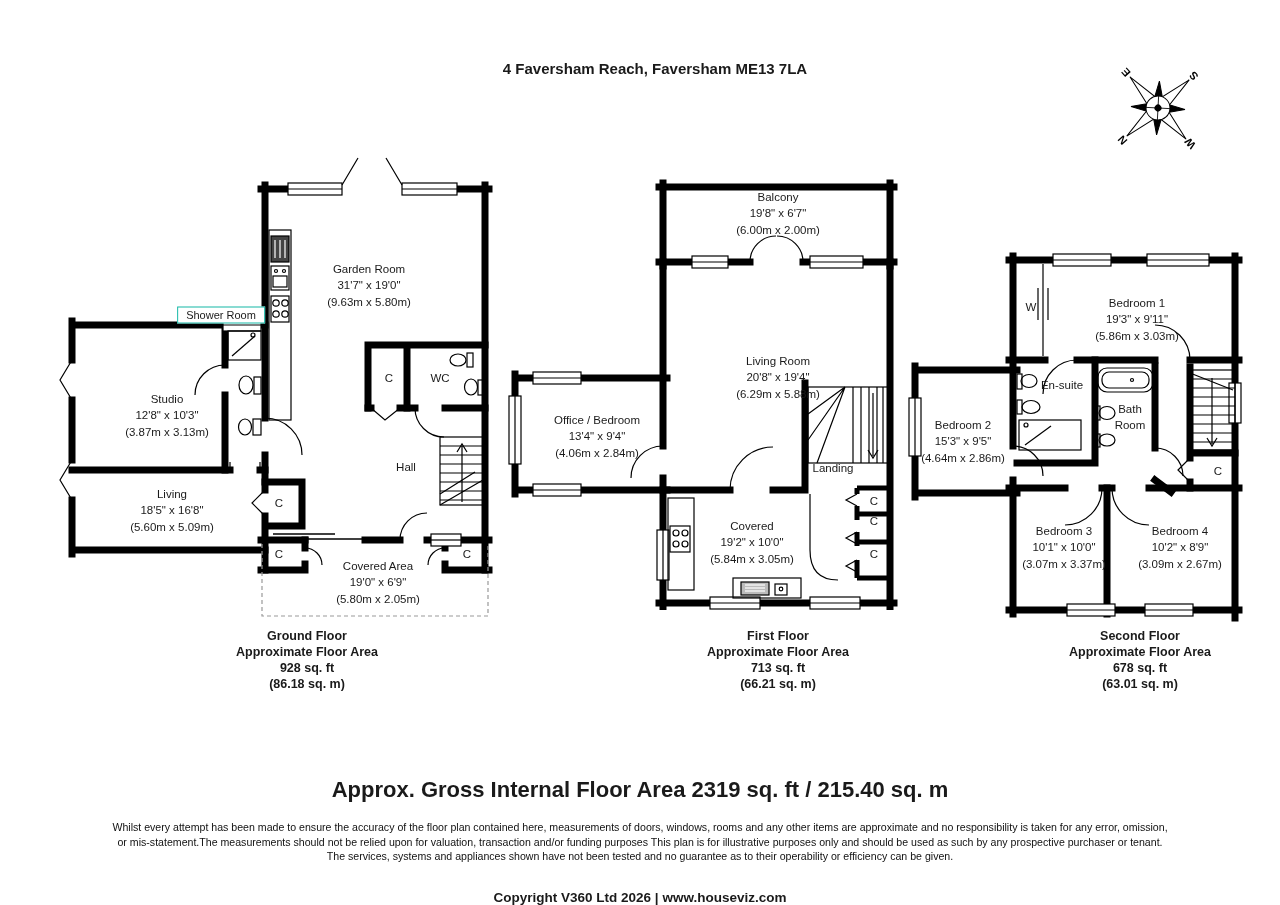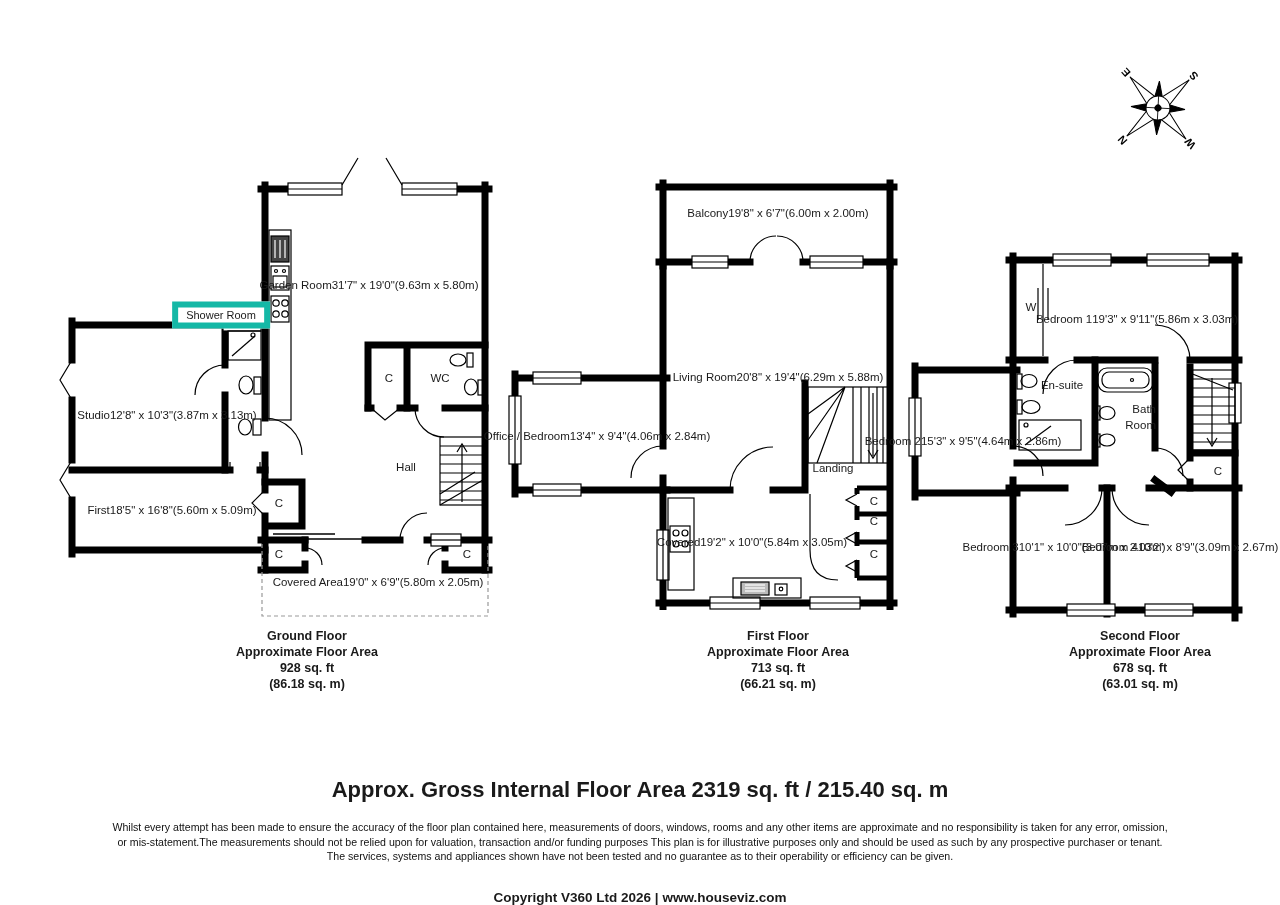--- a/index.html
+++ b/index.html
@@ -1,42 +1,43 @@
 <!DOCTYPE html>
 <html><head>
 <meta charset="utf-8">
 <style>
   html,body{margin:0;padding:0;background:#fff;}
   .page{position:relative;width:1280px;height:905px;background:#fff;overflow:hidden;
         font-family:"Liberation Sans","DejaVu Sans",sans-serif;color:#1a1a1a;}
   .page-title{position:absolute;top:60px;left:655px;transform:translateX(-50%);
         font-size:15px;font-weight:bold;white-space:nowrap;}
   svg.plan{position:absolute;}
-  .room-label{position:absolute;transform:translate(-50%,-50%);display:flex;
-        align-items:center;text-align:right;font-size:11.5px;line-height:1.42;white-space:nowrap;}
+  .room-label{position:absolute;transform:translate(-50%,-50%);display:flex;flex-direction:column;
+        align-items:center;text-align:center;font-size:11.5px;line-height:1.42;white-space:nowrap;}
   .room-label .rn{display:block;}
   .room-label .rd{display:block;}
   .room-label.wrap{white-space:normal;width:52px;}
   .small-label{position:absolute;transform:translate(-50%,-50%);font-size:11.5px;}
-  .boxed-label{position:absolute;transform:translate(-50%,-50%);font-size:11px;border:6px solid #14b8a6;
+  .boxed-label{position:absolute;transform:translate(-50%,-50%);font-size:11px;border:1px solid #14b8a6;
         background:#fff;padding:0 8px;line-height:15px;white-space:nowrap;}
   .floor-caption{position:absolute;transform:translateX(-50%);text-align:center;
         font-weight:bold;font-size:12.5px;line-height:16px;white-space:nowrap;}
   .summary{position:absolute;top:777px;left:640px;transform:translateX(-50%);
         font-size:22px;font-weight:bold;white-space:nowrap;}
   .disclaimer{position:absolute;top:820px;left:640px;transform:translateX(-50%);width:1120px;
         text-align:center;font-size:10.6px;line-height:14.5px;color:#111;}
   .copyright{position:absolute;top:862px;left:640px;transform:translateX(-50%);
         font-size:13.5px;font-weight:bold;white-space:nowrap;margin-top:28px;}
 </style>
 </head>
 <body>
 
 <div class="page">
 
+  <div class="page-title">4 Faversham Reach, Faversham ME13 7LA</div>
 
   <svg width="120" height="100" style="position:absolute;left:1098px;top:58px" viewBox="0 0 120 100">
     <g transform="translate(60,50) rotate(-132)" stroke="#000" fill="#fff" stroke-width="1">
       <path d="M0,-42 L6,-7 L0,0 L-6,-7 Z"></path>
       <path d="M42,0 L7,6 L0,0 L7,-6 Z"></path>
       <path d="M0,42 L6,7 L0,0 L-6,7 Z"></path>
       <path d="M-42,0 L-7,6 L0,0 L-7,-6 Z"></path>
       <g transform="rotate(45)" fill="#000">
         <path d="M0,-27 L5,-6 L0,0 L-5,-6 Z"></path>
         <path d="M27,0 L6,5 L0,0 L6,-5 Z"></path>
@@ -290,21 +291,21 @@
     <span class="rd">31'7" x 19'0"</span>
     <span class="rd">(9.63m x 5.80m)</span>
   </div>
   <div class="boxed-label" style="left:221px;top:315px">Shower Room</div>
   <div class="room-label" style="left:167px;top:415px">
     <span class="rn">Studio</span>
     <span class="rd">12'8" x 10'3"</span>
     <span class="rd">(3.87m x 3.13m)</span>
   </div>
   <div class="room-label" style="left:172px;top:510px">
-    <span class="rn">First</span>
+    <span class="rn">Living</span>
     <span class="rd">18'5" x 16'8"</span>
     <span class="rd">(5.60m x 5.09m)</span>
   </div>
   <div class="small-label" style="left:406px;top:467px">Hall</div>
   <div class="small-label" style="left:440px;top:378px">WC</div>
   <div class="room-label" style="left:378px;top:582px">
     <span class="rn">Covered Area</span>
     <span class="rd">19'0" x 6'9"</span>
     <span class="rd">(5.80m x 2.05m)</span>
   </div>
@@ -349,21 +350,21 @@
     <span class="rn">Bath Room</span>
   </div>
   <div class="room-label" style="left:963px;top:441px">
     <span class="rn">Bedroom 2</span>
     <span class="rd">15'3" x 9'5"</span>
     <span class="rd">(4.64m x 2.86m)</span>
   </div>
   <div class="room-label" style="left:1064px;top:547px">
     <span class="rn">Bedroom 3</span>
     <span class="rd">10'1" x 10'0"</span>
-    <span class="rd">(3.07m x 2.03m)</span>
+    <span class="rd">(3.07m x 3.37m)</span>
   </div>
   <div class="room-label" style="left:1180px;top:547px">
     <span class="rn">Bedroom 4</span>
     <span class="rd">10'2" x 8'9"</span>
     <span class="rd">(3.09m x 2.67m)</span>
   </div>
   <div class="small-label" style="left:1218px;top:471px">C</div>
 
   <div class="floor-caption" style="left:307px;top:628px">
     <div>Ground Floor</div>

